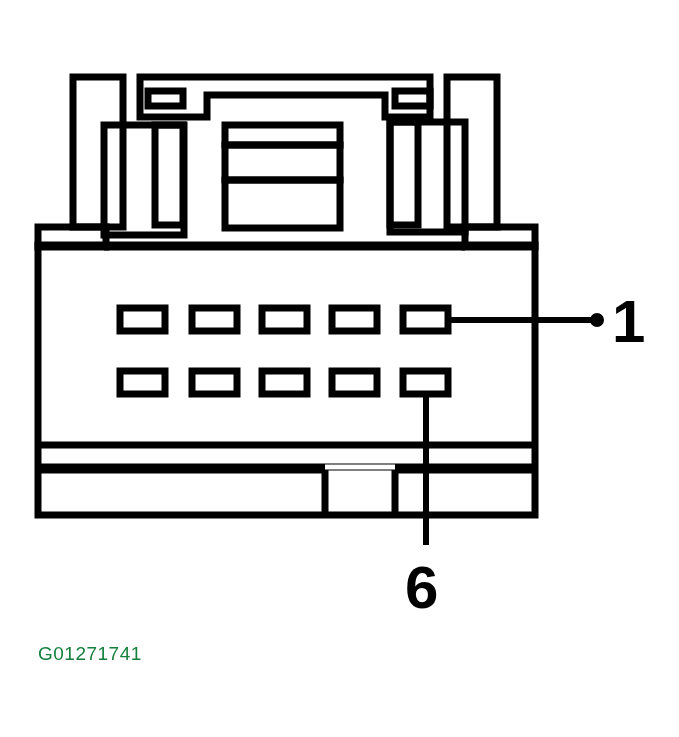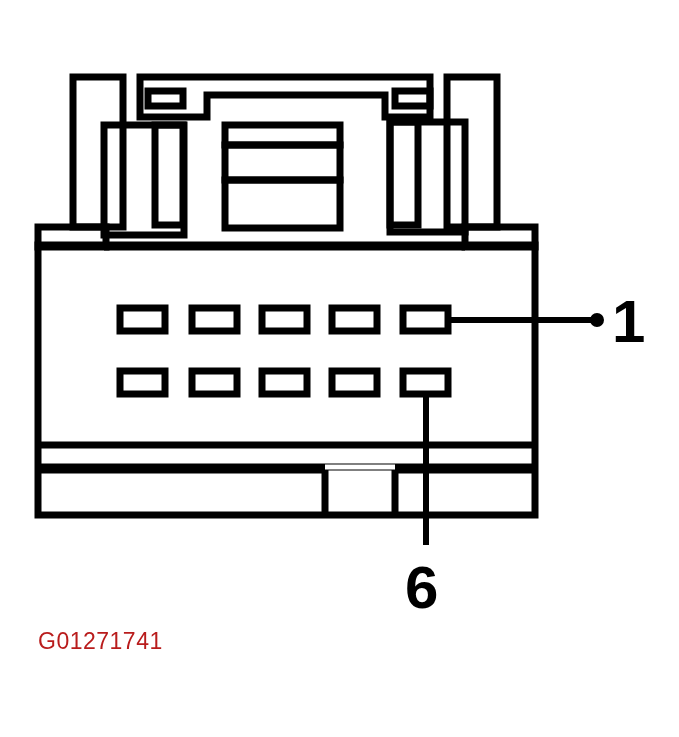--- a/index.html
+++ b/index.html
@@ -1,21 +1,21 @@
 <!DOCTYPE html>
 <html><head>
   <meta charset="utf-8">
   <style>
     html, body { margin: 0; padding: 0; background: #ffffff; }
     body { width: 679px; height: 737px; position: relative; overflow: hidden; }
     #diagram { position: absolute; left: 0; top: 0; width: 679px; height: 737px; }
     .pin-label { position: absolute; font-family: "Liberation Sans", sans-serif; font-weight: bold; color: #000; line-height: 1; }
     #label-1 { left: 612px; top: 292px; font-size: 60px; }
     #label-6 { left: 405px; top: 558px; font-size: 60px; }
-    #figure-id { position: absolute; left: 38px; top: 628px; font-family: "Liberation Sans", sans-serif; font-size: 23px; color: #b91c1c; letter-spacing: 0.5px; }
+    #figure-id { position: absolute; left: 38px; top: 643px; font-family: "Liberation Sans", sans-serif; font-size: 19px; color: #15803d; letter-spacing: 0.5px; }
   </style>
 </head>
 <body>
 
 <svg id="diagram" viewBox="0 0 679 737" xmlns="http://www.w3.org/2000/svg">
   <g fill="none" stroke="#000" stroke-width="7" stroke-linejoin="miter">
 
     <rect x="73" y="77" width="50" height="150"></rect>
 
     <rect x="104" y="125" width="80" height="110"></rect>

